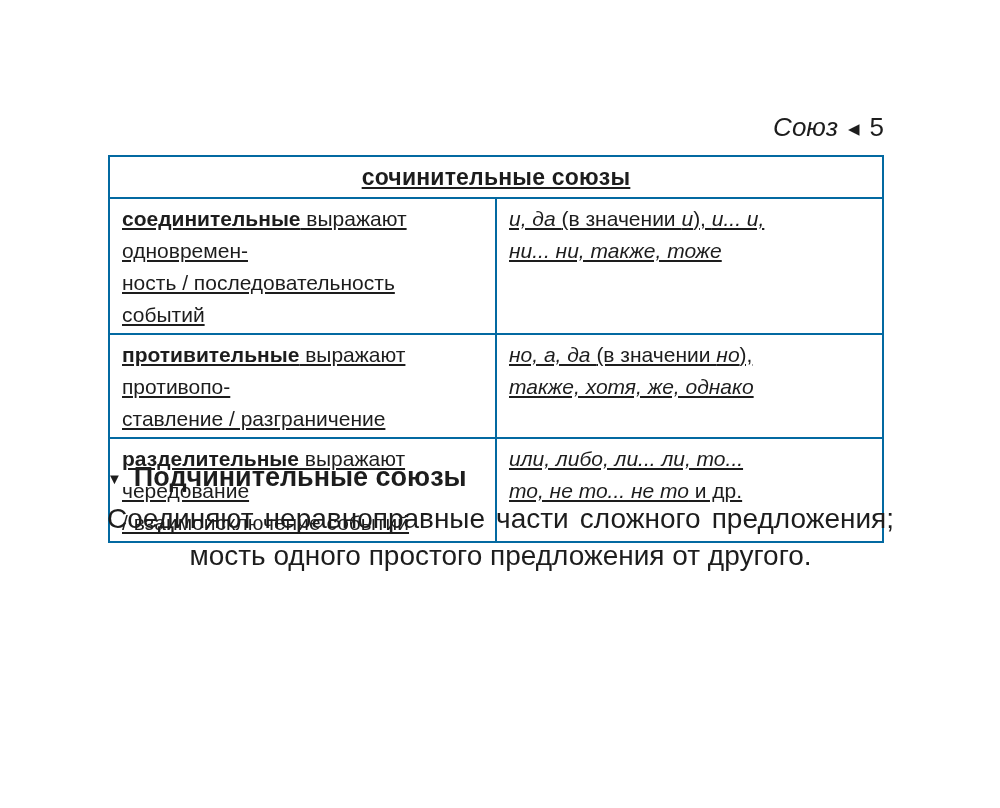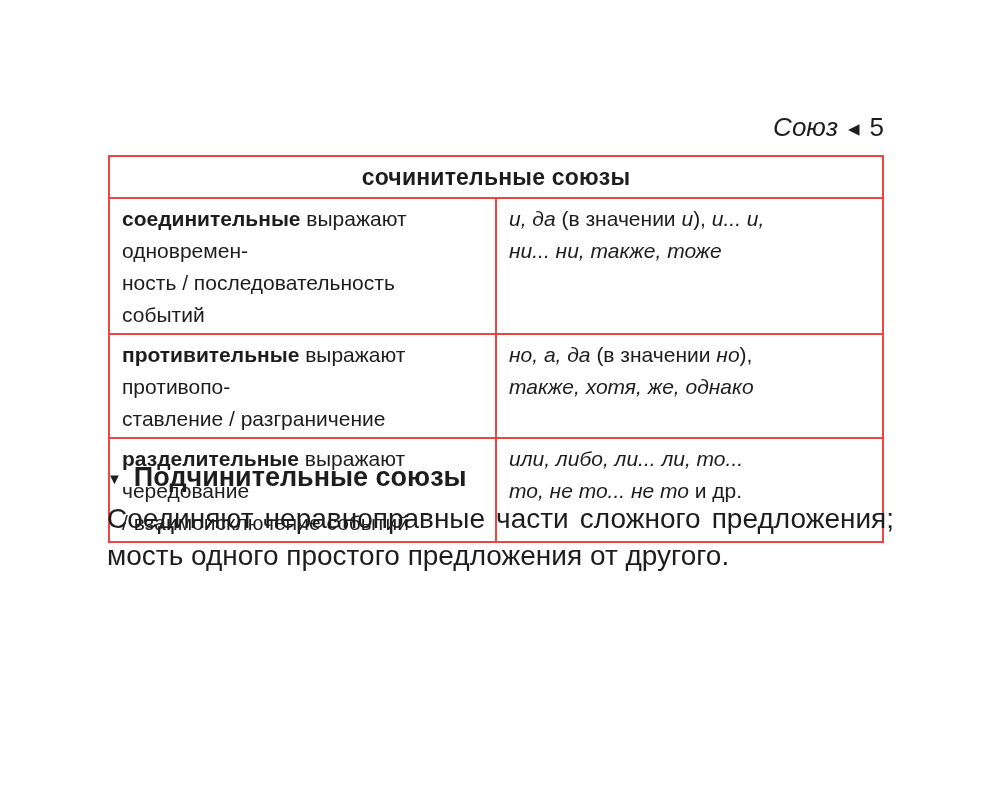--- a/index.html
+++ b/index.html
@@ -32,21 +32,22 @@
   
   .conj-table {
     position: absolute;
     left: 108px; top: 155px;
     width: 776px;
     border-collapse: collapse;
     table-layout: fixed;
     color: #1d1d1d;
   }
   .conj-table th, .conj-table td {
-    border: 2px solid #ef4444;
+    border: 2px solid #0369a1;
+    text-decoration: underline;
   }
   .conj-table th {
     height: 42px;
     font-size: 23px;
     font-weight: bold;
     text-align: center;
     vertical-align: middle;
     letter-spacing: 0.2px;
   }
   .conj-table td {
@@ -78,21 +79,21 @@
 
   .body-par {
     position: absolute;
     left: 107px; top: 500px;
     width: 787px;
     font-size: 28px;
     line-height: 37px;
     color: #1d1d1d;
   }
   .jline { text-align: justify; text-align-last: justify; }
-  .lline { text-align: left; }
+  .lline { text-align: center; }
 </style>
 </head>
 <body>
 
 <div class="page">
 
   <div class="running-head">
     <span class="running-title">Союз</span>
     <span class="tri-left">◀</span>
     <span class="page-num">5</span>

